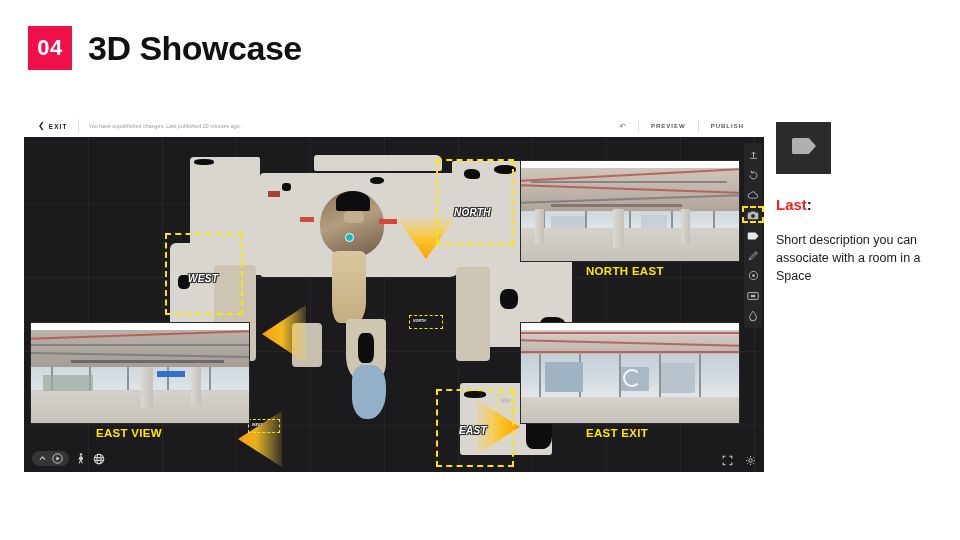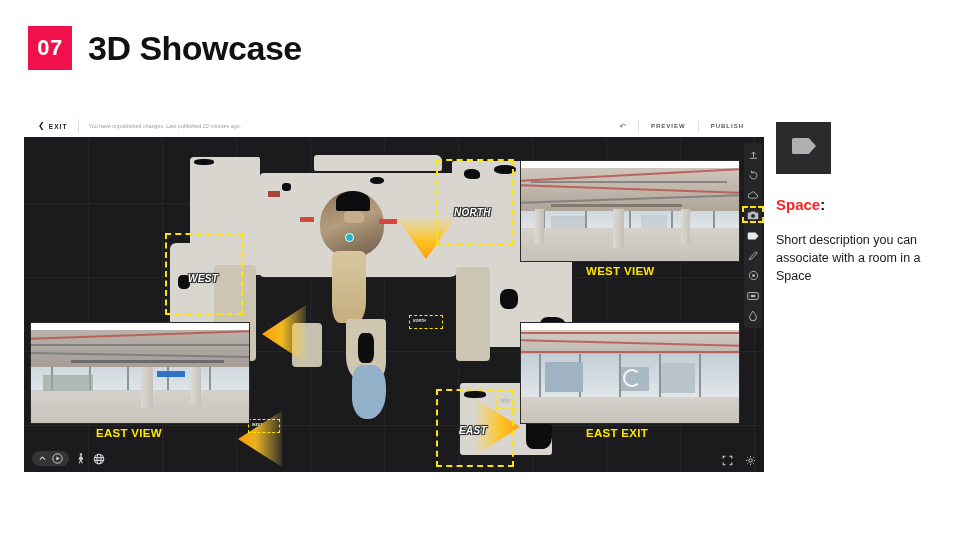--- a/index.html
+++ b/index.html
@@ -96,21 +96,21 @@
   .legend{position:absolute;left:776px;top:122px;width:170px;}
   .legend-swatch{width:55px;height:52px;background:#2b2b2d;display:flex;align-items:center;justify-content:center;}
   .legend-title{margin-top:22px;font-size:15px;font-weight:bold;color:#111;}
   .legend-title .k{color:#ff1f1f;}
   .legend-desc{margin-top:18px;font-size:12.5px;color:#1a1a1a;line-height:1.45;}
 </style>
 </head>
 <body>
 
 <div class="slide-header">
-  <div class="num-badge">07</div>
+  <div class="num-badge">04</div>
   <div class="slide-title">3D Showcase</div>
 </div>
 
 <div class="app-window">
 
   <div class="app-topbar">
     <div class="exit-btn">
       <span class="exit-chevron">❮</span>
       <span class="exit-label">EXIT</span>
     </div>
@@ -249,21 +249,21 @@
         <div class="mullion" style="left:150px;top:46%;height:20%;"></div>
         <div class="mullion" style="left:192px;top:46%;height:20%;"></div>
         <div class="bldg" style="left:30px;top:52%;width:34px;height:12px;opacity:.6;"></div>
         <div class="bldg" style="left:120px;top:50%;width:26px;height:14px;opacity:.5;"></div>
         <div class="floor" style="height:36%;"></div>
         <div class="column" style="left:14px;top:44%;width:9px;height:38%;"></div>
         <div class="column" style="left:92px;top:44%;width:11px;height:42%;"></div>
         <div class="column" style="left:160px;top:44%;width:9px;height:38%;"></div>
       </div>
     </div>
-    <div class="caption" style="left:562px;top:128px;">WEST VIEW</div>
+    <div class="caption" style="left:562px;top:128px;">NORTH EAST</div>
 
     <div class="photo" style="left:496px;top:185px;width:218px;height:100px;">
       <div class="ph-bar"></div>
       <div class="ph-body">
         <div class="ceil" style="height:26%;background:linear-gradient(180deg,#d3cdc6,#bdb7af);"></div>
         <div class="pipe" style="left:0;top:2px;width:100%;"></div>
         <div class="pipe" style="left:0;top:12px;width:100%;transform:rotate(1.5deg);"></div>
         <div class="pipe" style="left:0;top:21px;width:100%;"></div>
         <div class="winband" style="top:26%;height:48%;background:linear-gradient(180deg,#c4ced6,#e2e7ea);"></div>
         <div class="mullion" style="left:18px;top:26%;height:48%;"></div>
@@ -404,16 +404,16 @@
 
 <div class="legend">
   <div class="legend-swatch">
     <span>
       <svg width="26" height="18" viewBox="0 0 26 18" fill="#b0b0b0">
         <path d="M1 2.6A1.6 1.6 0 0 1 2.6 1h15.2L25 9l-7.2 8H2.6A1.6 1.6 0 0 1 1 15.4z"></path>
         </svg>
     </span>
   </div>
   <div class="legend-title">
-    <span class="k">Space</span><span>:</span>
+    <span class="k">Last</span><span>:</span>
   </div>
   <div class="legend-desc">Short description you can associate with a room in a Space</div>
 </div>
 
 </body></html>

